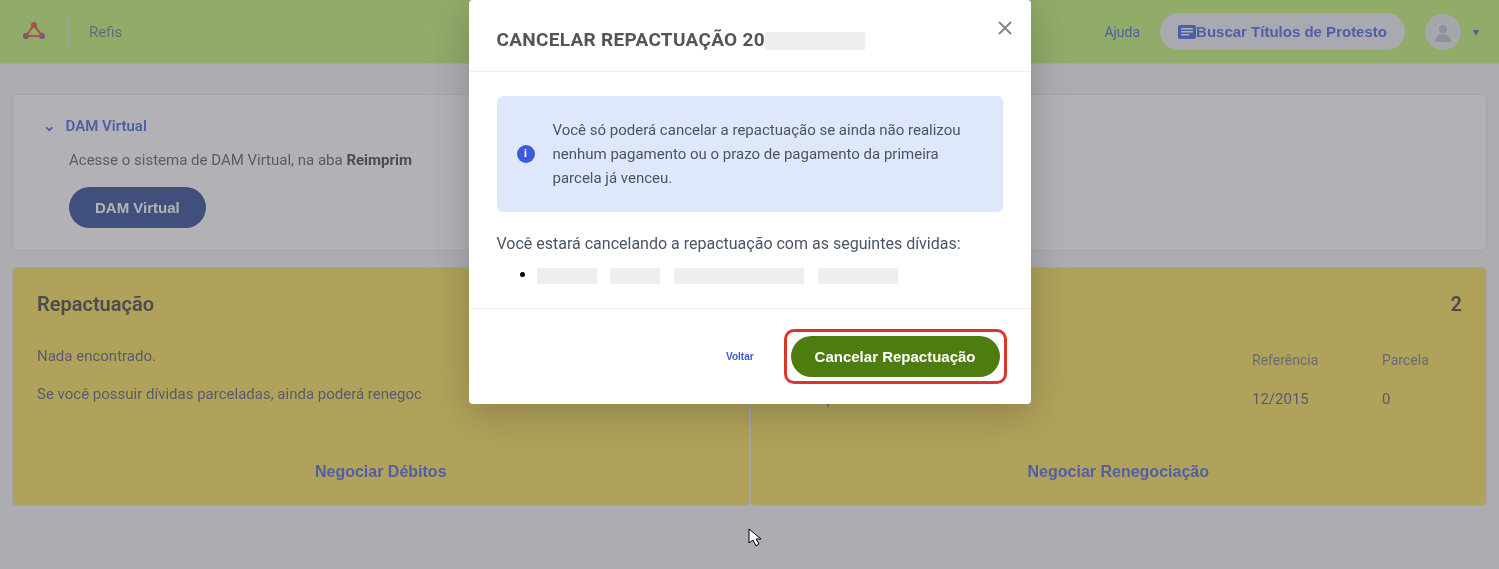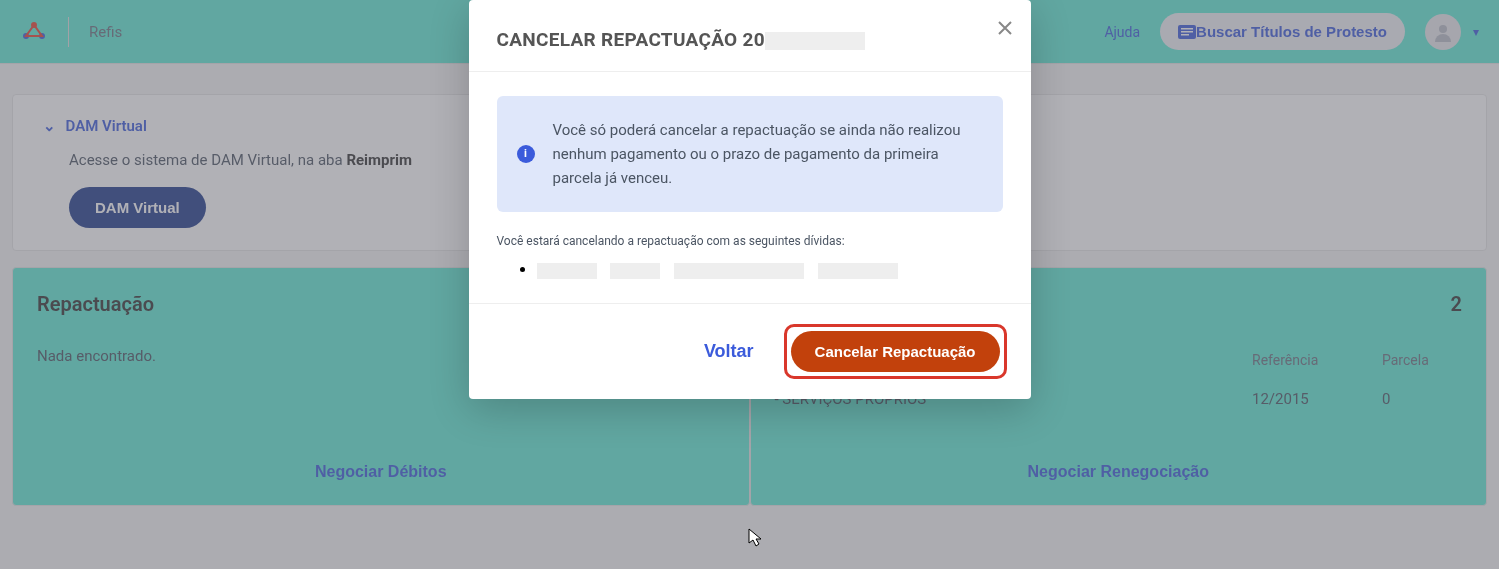--- a/index.html
+++ b/index.html
@@ -5,21 +5,21 @@
     * { box-sizing: border-box; margin: 0; padding: 0; }
     body {
       font-family: -apple-system, BlinkMacSystemFont, "Segoe UI", Roboto, sans-serif;
       background: #f5f5f5;
       width: 1499px;
       height: 569px;
       overflow: hidden;
       position: relative;
     }
     .topbar {
-      background: #5eead4;
+      background: #bef264;
       height: 64px;
       display: flex;
       align-items: center;
       padding: 0 20px;
       border-bottom: 1px solid #e5e5e5;
     }
     .logo {
       width: 28px; height: 28px;
       display: flex; align-items: center; justify-content: center;
     }
@@ -95,21 +95,21 @@
       margin-top: 18px;
       cursor: pointer;
     }
     .two-col {
       display: flex;
       gap: 0;
       margin-top: 16px;
     }
     .card {
       flex: 1;
-      background: #5eead4;
+      background: #fde047;
       border: 1px solid #e5e5e5;
       border-radius: 4px;
       padding: 24px;
       display: flex;
       flex-direction: column;
     }
     .card + .card { border-left: 1px solid #e5e5e5; }
     .card-title {
       font-size: 20px;
       font-weight: 600;
@@ -199,49 +199,49 @@
     .info-icon {
       position: absolute;
       left: 20px; top: 50%; transform: translateY(-50%);
       width: 18px; height: 18px; border-radius: 50%;
       background: #3b5bdb; color:#fff;
       display:flex;align-items:center;justify-content:center;
       font-size: 11px; font-weight:700;
     }
     .modal-text {
       color: #4b5563;
-      font-size: 12px;
+      font-size: 16px;
       margin-top: 22px;
     }
     .debt-list {
       list-style: disc;
       padding-left: 40px;
       margin-top: 12px;
     }
     .debt-list li .redact { height: 16px; }
     .modal-footer {
       border-top: 1px solid #eee;
       padding: 20px 24px;
       display: flex;
       justify-content: flex-end;
       align-items: center;
       gap: 16px;
     }
     .btn-text {
       background: none; border: none;
-      color: #3b5bdb; font-weight: 600; font-size: 18px;
+      color: #3b5bdb; font-weight: 600; font-size: 10px;
       padding: 10px 14px; cursor: pointer;
     }
     .btn-danger-wrap {
       border: 3px solid #d9372b;
       border-radius: 10px;
       padding: 4px;
     }
     .btn-danger {
-      background: #c2410c;
+      background: #4d7c0f;
       color: #fff;
       border: none;
       padding: 12px 24px;
       border-radius: 999px;
       font-weight: 600;
       font-size: 15px;
       cursor: pointer;
     }
     .cursor {
       position: absolute;
@@ -297,20 +297,21 @@
       <div>
         <button class="pill-btn">DAM Virtual</button>
       </div>
     </div>
   </div>
 
   <div class="two-col">
     <div class="card">
       <div class="card-title">Repactuação</div>
       <div class="card-text">Nada encontrado.</div>
+      <div class="card-text" style="margin-top:14px">Se você possuir dívidas parceladas, ainda poderá renegoc</div>
       <div class="card-footer">
         <button class="link-btn">Negociar Débitos</button>
       </div>
     </div>
     <div class="card">
       <div class="card-title" style="text-align:right">2</div>
       <div class="tbl-head">
         <div class="col-desc"></div>
         <div class="col-ref">Referência</div>
         <div class="col-par">Parcela</div>

